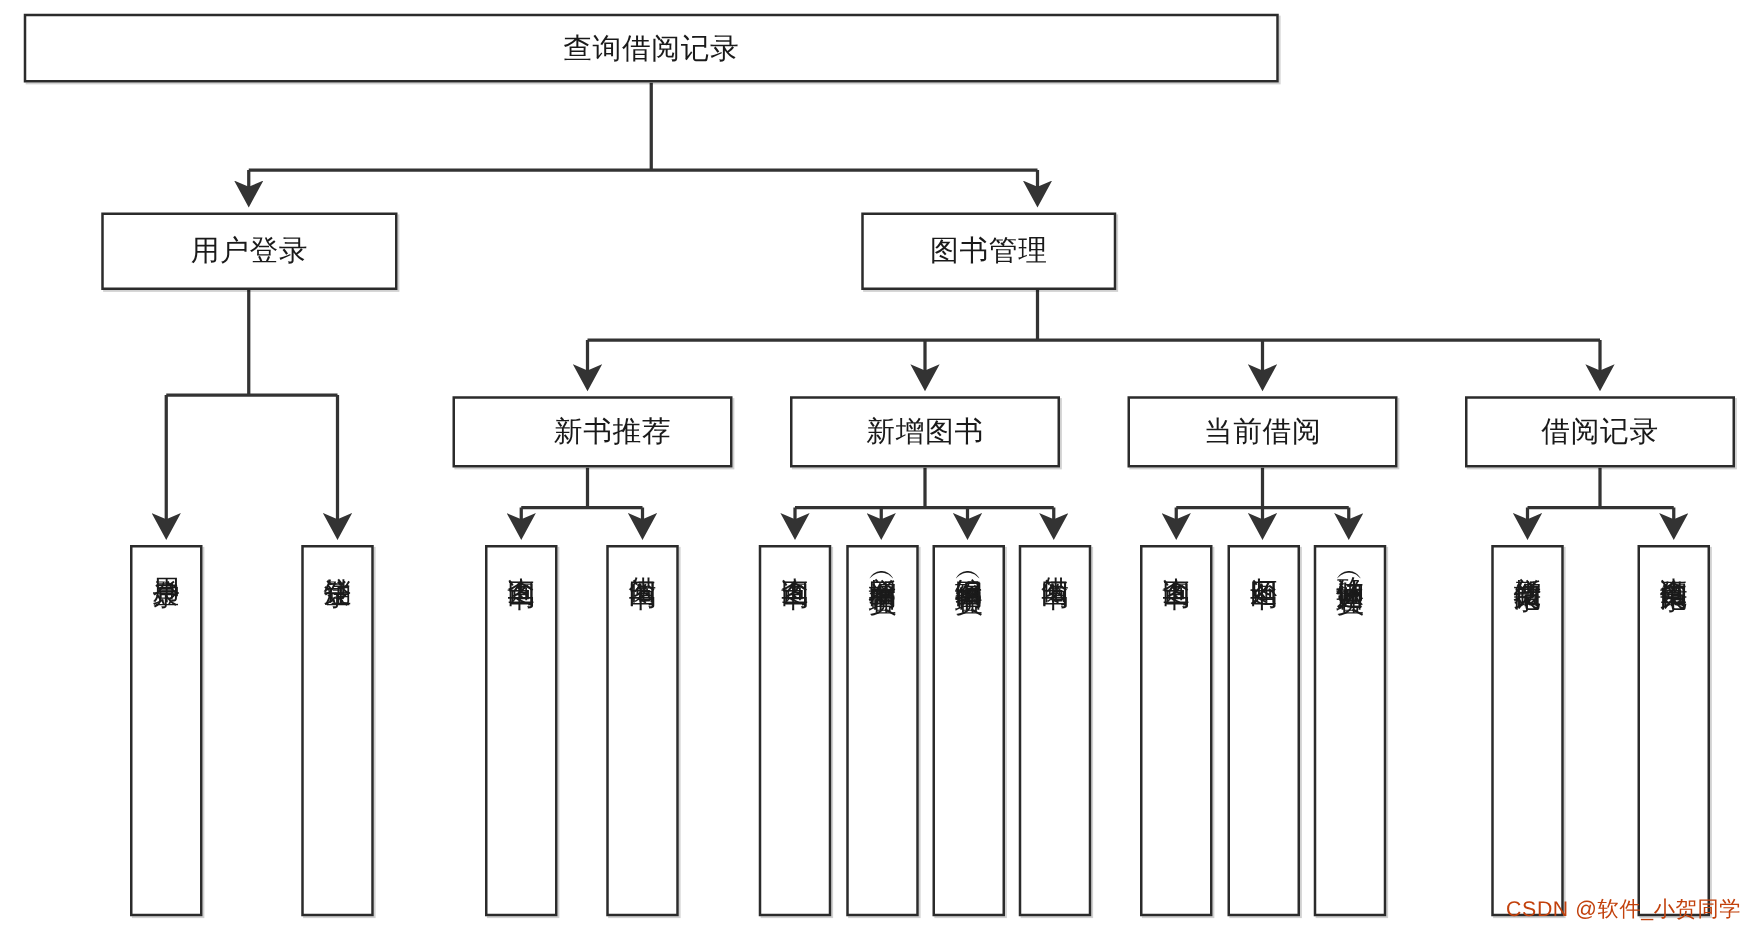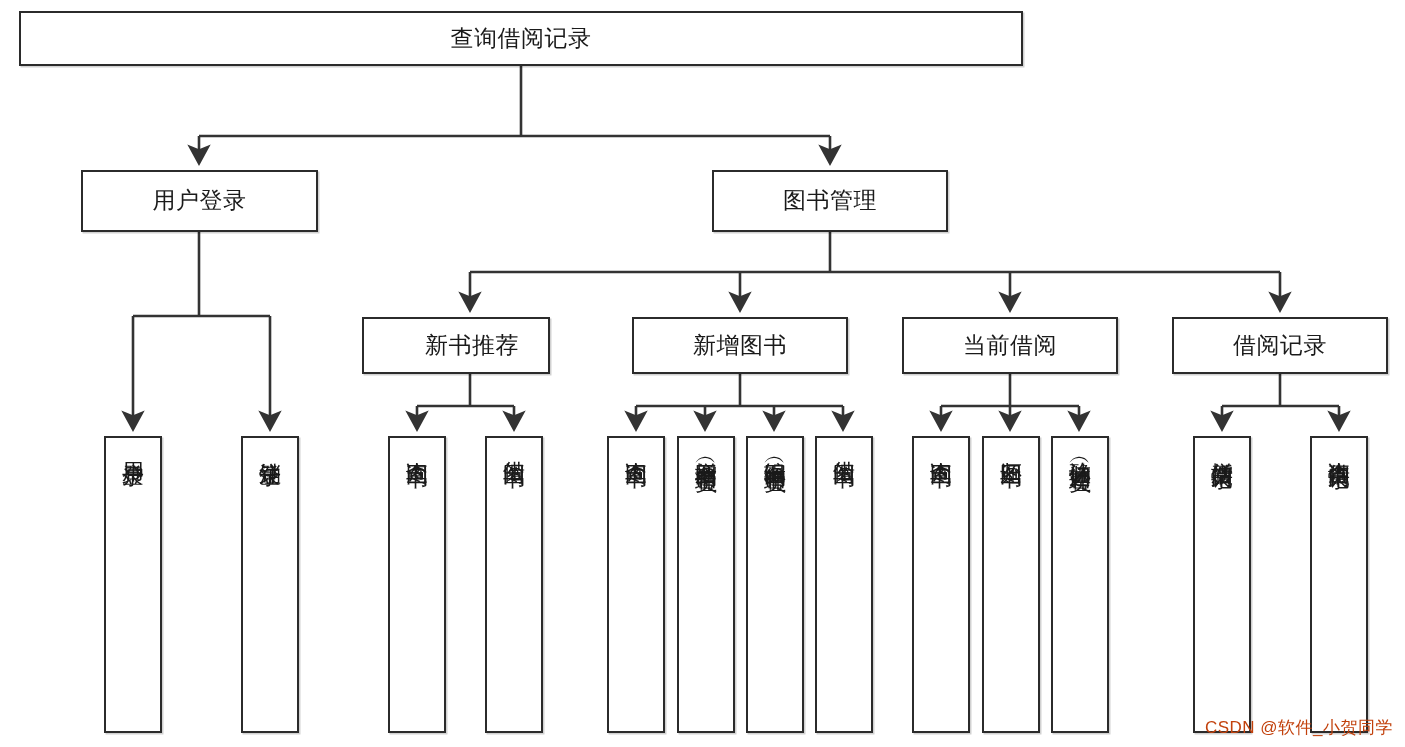--- a/index.html
+++ b/index.html
@@ -128,25 +128,25 @@
     </g>
   </svg>
 
   <div class="node" style="left:19px; top:11px; width:1004px; height:55px;">
     <span class="label">查询借阅记录</span>
   </div>
 
   <div class="node" style="left:81px; top:170px; width:237px; height:62px;">
     <span class="label">用户登录</span>
   </div>
-  <div class="node" style="left:712px; top:170px; width:236px; height:62px;">
+  <div class="node" style="left:689px; top:170px; width:204px; height:62px;">
     <span class="label">图书管理</span>
   </div>
 
-  <div class="node" style="left:362px; top:317px; width:188px; height:57px;padding-left:32px;">
+  <div class="node" style="left:362px; top:317px; width:224px; height:57px;padding-left:32px;">
     <span class="label">新书推荐</span>
   </div>
   <div class="node" style="left:632px; top:317px; width:216px; height:57px;">
     <span class="label">新增图书</span>
   </div>
   <div class="node" style="left:902px; top:317px; width:216px; height:57px;">
     <span class="label">当前借阅</span>
   </div>
   <div class="node" style="left:1172px; top:317px; width:216px; height:57px;">
     <span class="label">借阅记录</span>

